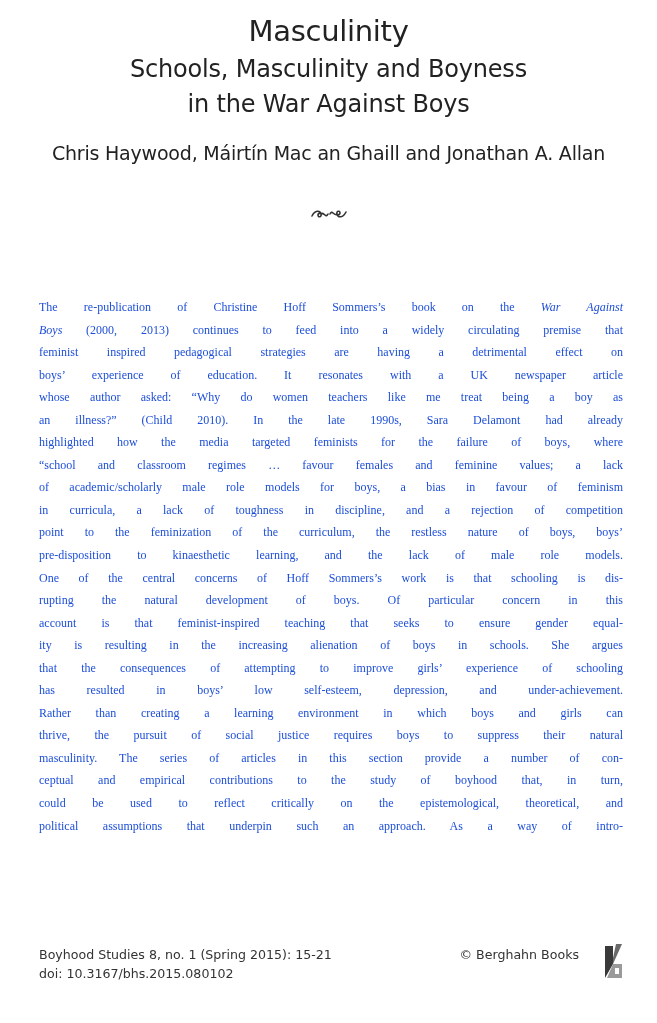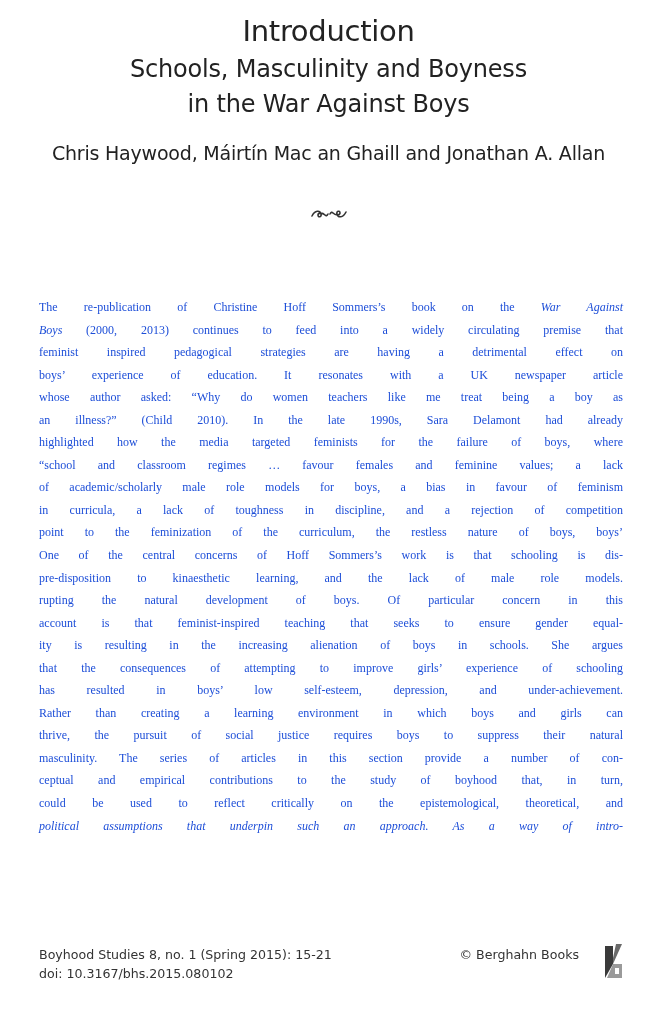--- a/index.html
+++ b/index.html
@@ -13,21 +13,21 @@
   .ln-inner { display: block; text-align: justify; text-align-last: justify; }
   .footer { position: absolute; top: 945px; left: 39px; width: 540px; font-family: "DejaVu Sans", sans-serif; font-size: 12.6px; line-height: 19px; color: #333; }
   .footer .left { position: absolute; left: 0; top: 0; white-space: nowrap; }
   .footer .right { position: absolute; right: 0; top: 0; white-space: nowrap; text-align: right; }
   .logo { position: absolute; left: 605px; top: 944px; width: 17px; height: 36px; }
   em { font-style: italic; }
 </style>
 </head>
 <body>
 
-<div class="title-block title">Introduction</div>
+<div class="title-block title">Masculinity</div>
 <div class="title-block subtitle">
   <div>Schools, Masculinity and Boyness</div>
   <div>in the War Against Boys</div>
 </div>
 <div class="title-block authors">Chris Haywood, Máirtín Mac an Ghaill and Jonathan A. Allan</div>
 
 <div class="ornament">
   <svg width="40" height="14" viewBox="0 0 40 14">
     <g fill="none" stroke="#333" stroke-width="1.6" stroke-linecap="round">
       <path d="M3 9 C6 3, 11 3, 12 7 C13 10, 9 11, 9 8 C9 6, 13 5, 16 8 C17 9, 18 9, 19 7"></path>
@@ -41,33 +41,33 @@
     <span class="ln-inner" style="height: 22.55px;"><em>Boys</em><span> (2000, 2013) continues to feed into a widely circulating premise that</span></span>
     <span class="ln-inner" style="height: 22.55px;"><span>feminist inspired pedagogical strategies are having a detrimental effect on</span></span>
     <span class="ln-inner" style="height: 22.55px;"><span>boys’ experience of education. It resonates with a UK newspaper article</span></span>
     <span class="ln-inner" style="height: 22.55px;"><span>whose author asked: “Why do women teachers like me treat being a boy as</span></span>
     <span class="ln-inner" style="height: 22.55px;"><span>an illness?” (Child 2010). In the late 1990s, Sara Delamont had already</span></span>
     <span class="ln-inner" style="height: 22.55px;"><span>highlighted how the media targeted feminists for the failure of boys, where</span></span>
     <span class="ln-inner" style="height: 22.55px;"><span>“school and classroom regimes … favour females and feminine values; a lack</span></span>
     <span class="ln-inner" style="height: 22.55px;"><span>of academic/scholarly male role models for boys, a bias in favour of feminism</span></span>
     <span class="ln-inner" style="height: 22.55px;"><span>in curricula, a lack of toughness in discipline, and a rejection of competition</span></span>
     <span class="ln-inner" style="height: 22.55px;"><span>point to the feminization of the curriculum, the restless nature of boys, boys’</span></span>
+    <span class="ln-inner" style="height: 22.55px;"><span>pre-disposition to kinaesthetic learning, and the lack of male role models.</span></span>
     <span class="ln-inner" style="height: 22.55px;"><span>One of the central concerns of Hoff Sommers’s work is that schooling is dis-</span></span>
-    <span class="ln-inner" style="height: 22.55px;"><span>pre-disposition to kinaesthetic learning, and the lack of male role models.</span></span>
     <span class="ln-inner" style="height: 22.55px;"><span>rupting the natural development of boys. Of particular concern in this</span></span>
     <span class="ln-inner" style="height: 22.55px;"><span>account is that feminist-inspired teaching that seeks to ensure gender equal-</span></span>
     <span class="ln-inner" style="height: 22.55px;"><span>ity is resulting in the increasing alienation of boys in schools. She argues</span></span>
     <span class="ln-inner" style="height: 22.55px;"><span>that the consequences of attempting to improve girls’ experience of schooling</span></span>
     <span class="ln-inner" style="height: 22.55px;"><span>has resulted in boys’ low self-esteem, depression, and under-achievement.</span></span>
     <span class="ln-inner" style="height: 22.55px;"><span>Rather than creating a learning environment in which boys and girls can</span></span>
     <span class="ln-inner" style="height: 22.55px;"><span>thrive, the pursuit of social justice requires boys to suppress their natural</span></span>
     <span class="ln-inner" style="height: 22.55px;"><span>masculinity. The series of articles in this section provide a number of con-</span></span>
     <span class="ln-inner" style="height: 22.55px;"><span>ceptual and empirical contributions to the study of boyhood that, in turn,</span></span>
     <span class="ln-inner" style="height: 22.55px;"><span>could be used to reflect critically on the epistemological, theoretical, and</span></span>
-    <span class="ln-inner" style="height: 22.55px; font-style: italic;"><span>political assumptions that underpin such an approach. As a way of intro-</span></span>
+    <span class="ln-inner" style="height: 22.55px;"><span>political assumptions that underpin such an approach. As a way of intro-</span></span>
   </div>
 
 <div class="footer">
   <div class="left">
     <div>Boyhood Studies 8, no. 1 (Spring 2015): 15-21</div>
     <div>doi: 10.3167/bhs.2015.080102</div>
   </div>
   <div class="right">
     <div>© Berghahn Books</div>
   </div>

